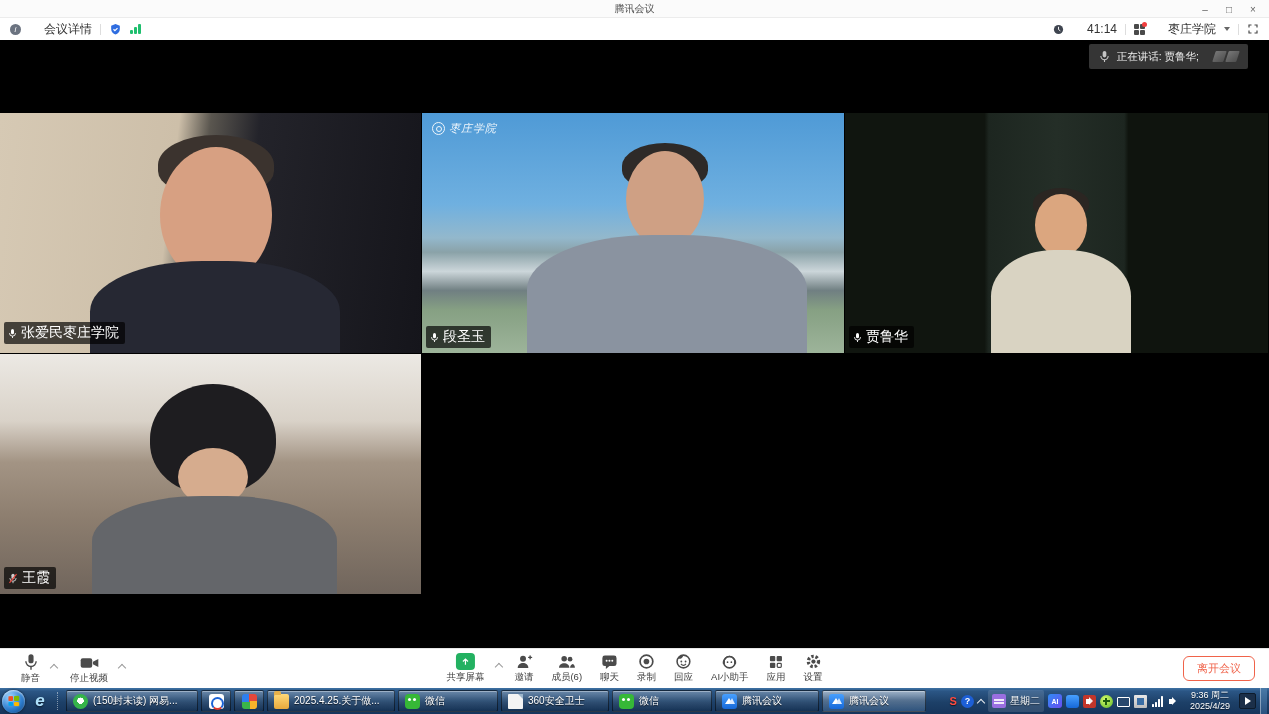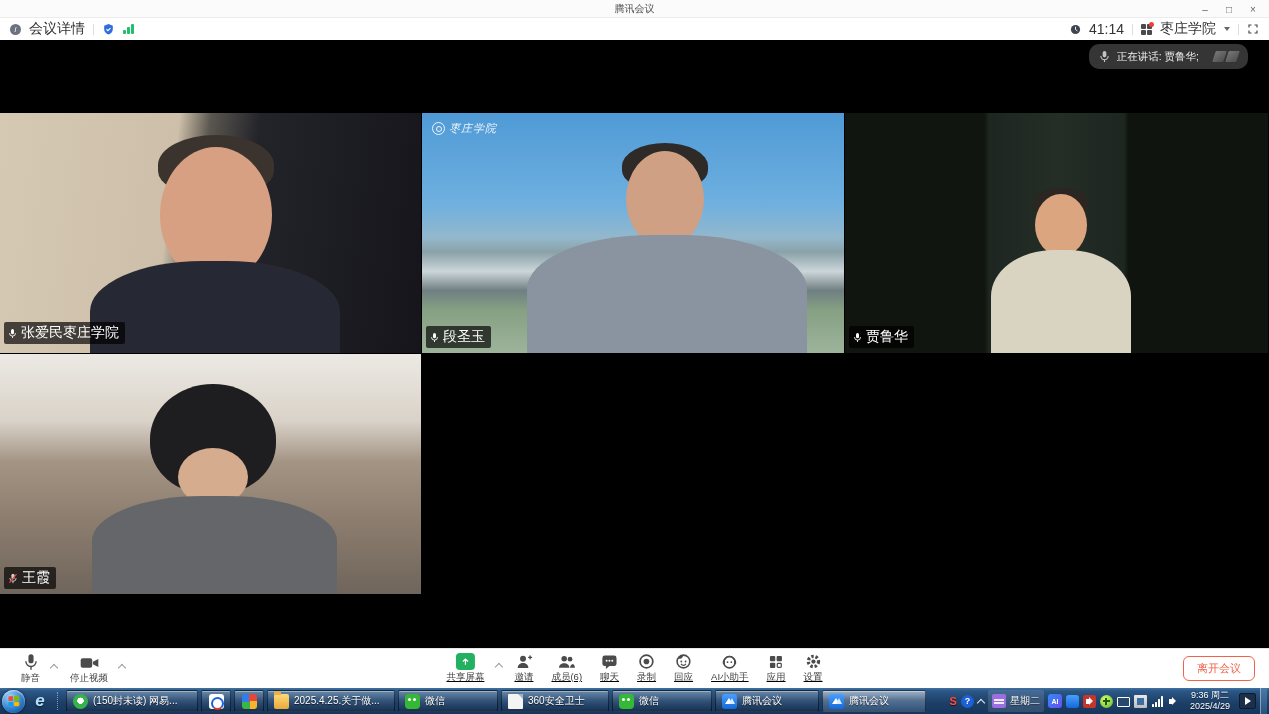--- a/index.html
+++ b/index.html
@@ -12,38 +12,38 @@
               display:flex; align-items:center; justify-content:center; }
   .titlebar .title { font-size:10px; color:#555; }
   .win-controls { position:absolute; right:4px; top:0; height:18px; display:flex; align-items:center; }
   .win-btn { width:24px; height:18px; display:flex; align-items:center; justify-content:center;
              font-size:10px; color:#666; cursor:default; }
 
   
   .meetbar { height:22px; background:#fff; display:flex; align-items:center; padding:0 10px; }
   .mb-left, .mb-right { display:flex; align-items:center; gap:8px; }
   .mb-right { margin-left:auto; }
-  .mb-text { font-size:14px; color:#333; }
+  .mb-text { font-size:12px; color:#333;margin-left:15px; }
   .vdiv { width:1px; height:11px; background:#ddd; }
   .info-dot { width:11px; height:11px; border-radius:50%; background:#6b7380; color:#fff;
               font-size:8px; display:flex; align-items:center; justify-content:center; font-style:italic; }
   .sigbars { display:flex; align-items:flex-end; gap:1.5px; height:10px; }
   .sigbars i { display:block; width:2.5px; background:#1fbf6e; border-radius:1px; }
   .sigbars i:nth-child(1){height:4px}.sigbars i:nth-child(2){height:7px}.sigbars i:nth-child(3){height:10px}
   .gridico { position:relative; width:11px; height:11px; display:grid; grid-template-columns:5px 5px; gap:1px; }
   .gridico i { background:#4a4a4a; width:5px; height:5px; border-radius:1px; }
   .gridico .reddot { position:absolute; right:-2px; top:-2px; width:5px; height:5px;
                      border-radius:50%; background:#f03e3e; }
   .dd-caret { width:0; height:0; border-left:3.5px solid transparent; border-right:3.5px solid transparent;
               border-top:4px solid #666; }
 
   
   .stage { position:relative; height:608px; background:#000; }
   .speak-pill { position:absolute; top:4px; right:21px; height:25px; display:flex; align-items:center;
-                gap:7px; padding:0 10px; background:rgba(56,56,56,.95); border-radius:10px; z-index:5; }
+                gap:7px; padding:0 10px; background:rgba(56,56,56,.95); border-radius:2px; z-index:5; }
   .speak-pill .txt { color:#eee; font-size:10.5px; }
   .wave { display:flex; gap:2px; margin-left:8px; }
   .wave i { width:11px; height:11px; background:linear-gradient(135deg,#9a9a9a,#5c5c5c);
             transform:skewX(-18deg); border-radius:1px; opacity:.65; }
   .vgrid { position:absolute; left:0; top:73px; width:1269px; display:grid;
            grid-template-columns:421px 422px 423px; grid-template-rows:240px 240px; gap:1px; background:#000; }
   .tile { position:relative; overflow:hidden; background:#111; }
   .tile.active { box-shadow: inset 0 0 0 2px #2aca6e; }
   .scene { position:absolute; inset:0; }
 
@@ -73,21 +73,21 @@
   .t1 .name-pill { bottom:9px; }
   .host-badge { position:absolute; left:4px; bottom:5px; width:16px; height:16px; background:#e9883e;
                 border-radius:2px; z-index:4; display:flex; align-items:center; justify-content:center; }
   .t6 .name-pill { left:24px; }
 
   
   .controlbar { position:relative; height:40px; background:#fff; border-top:1px solid #e6e6e6;
                 display:flex; align-items:center; }
   .cb-left { display:flex; align-items:flex-end; gap:4px; margin-left:14px; }
   .cb-center { position:absolute; left:50%; transform:translateX(-50%); display:flex;
-               align-items:flex-end; gap:4px;text-decoration:underline; }
+               align-items:flex-end; gap:4px; }
   .cb-btn { display:flex; flex-direction:column; align-items:center; gap:1px; padding:0 7px;
             cursor:default; }
   .cb-btn .lbl { font-size:9.5px; color:#3d3d3d; white-space:nowrap; }
   .chev { width:6px; height:6px; border-left:1.5px solid #9a9a9a; border-top:1.5px solid #9a9a9a;
           transform:rotate(45deg); margin:0 2px 14px 0; }
   .share-chip { width:19px; height:17px; background:#23b161; border-radius:4px;
                 display:flex; align-items:center; justify-content:center; }
   .leave-btn { margin-left:auto; margin-right:14px; border:1px solid #f0634a; color:#f0634a;
                font-size:11px; padding:4px 13px; border-radius:6px; background:#fff; cursor:default; }
 

